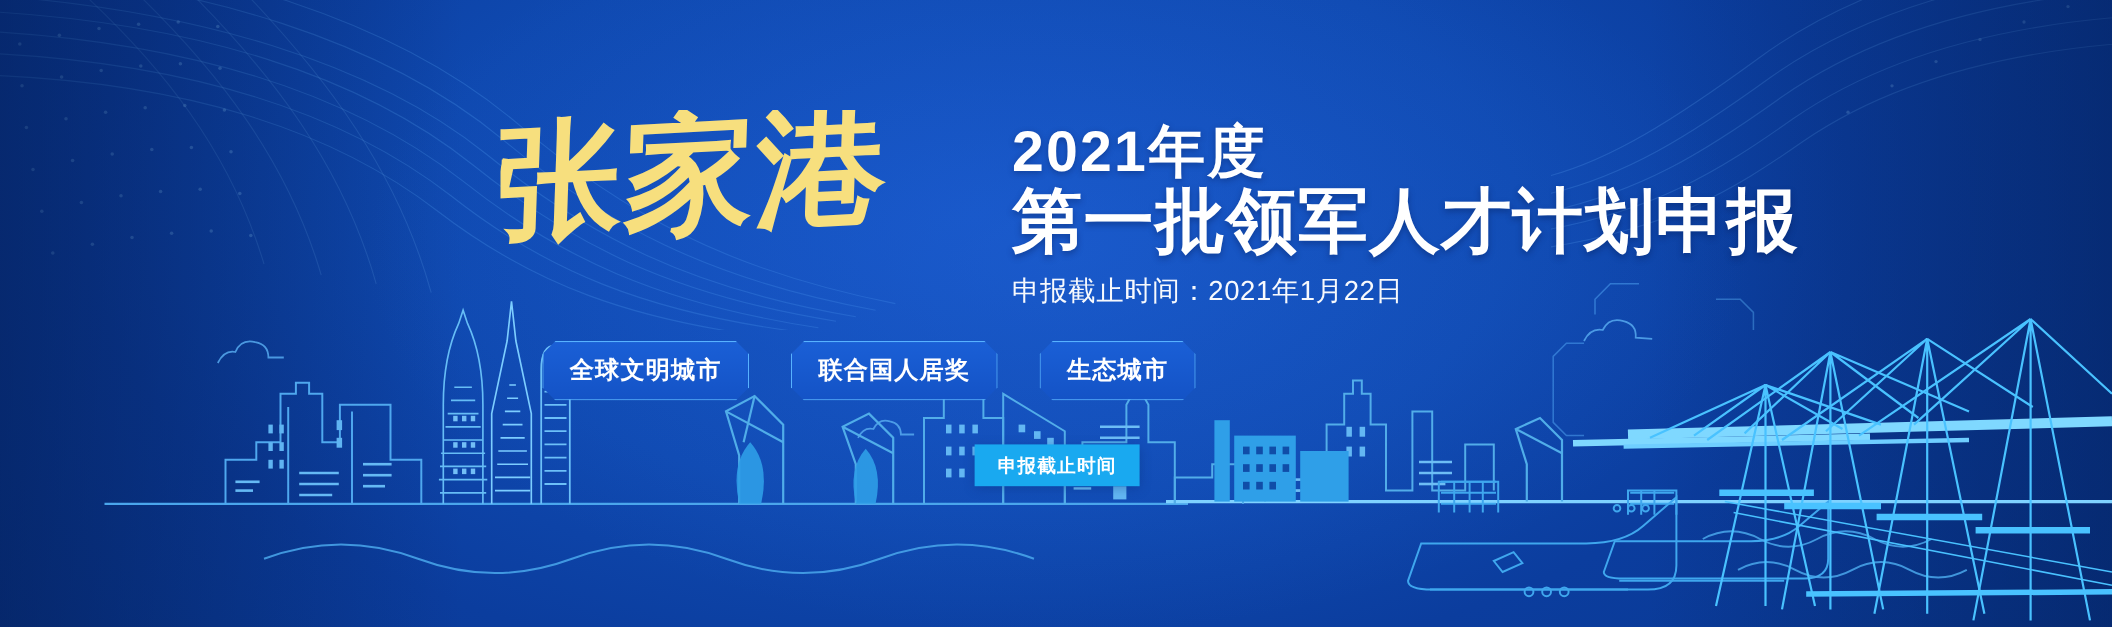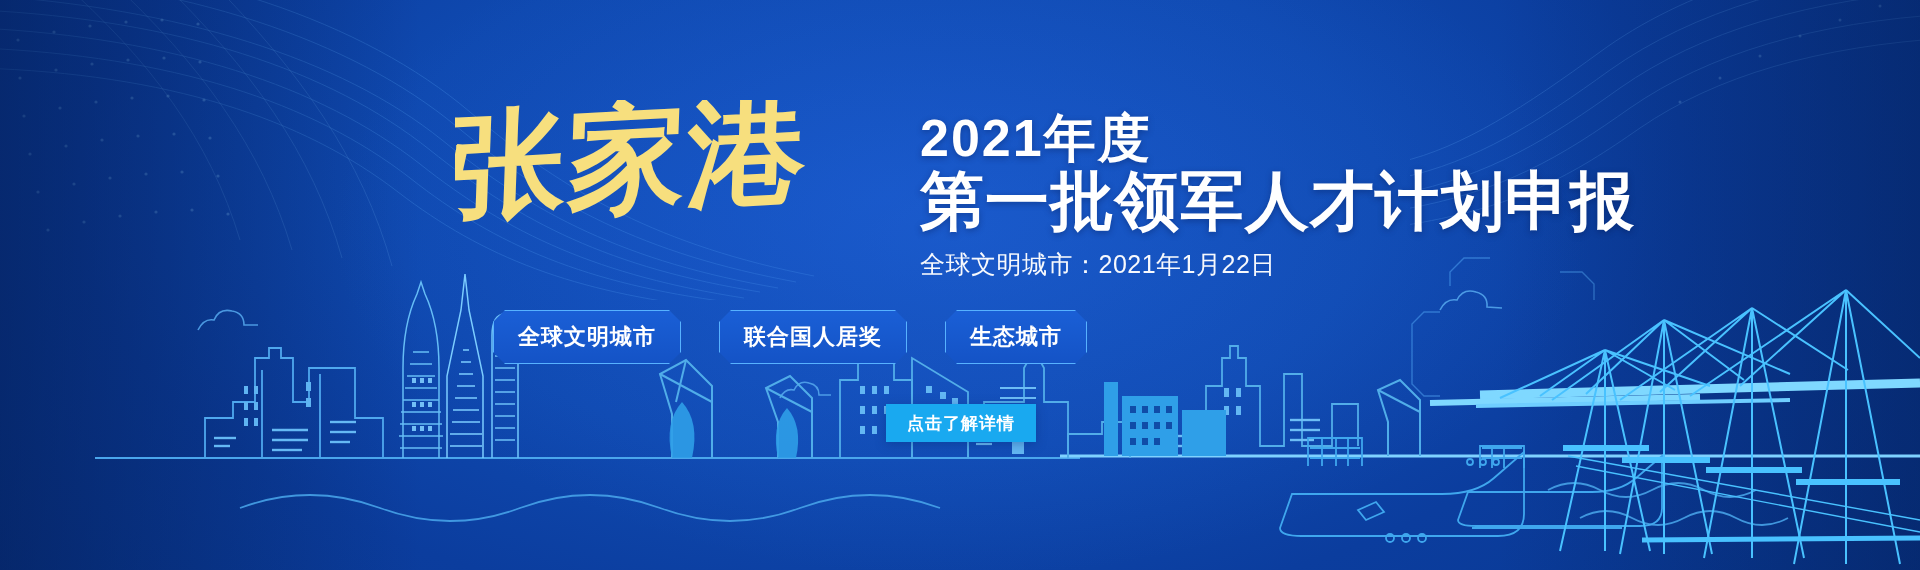--- a/index.html
+++ b/index.html
@@ -410,33 +410,33 @@
 
     <div class="calligraphy">
       <svg viewBox="0 0 460 135" preserveAspectRatio="xMidYMid meet">
         <text class="calli-text" x="0" y="108" transform="skewX(-5) rotate(-3 0 108)">张家港</text>
       </svg>
     </div>
 
     <div class="headline">
       <div class="line1">2021年度</div>
       <div class="line2">第一批领军人才计划申报</div>
-      <div class="deadline">全球文明城市：2021年1月22日</div>
+      <div class="deadline">申报截止时间：2021年1月22日</div>
     </div>
 
     <div class="tags">
       <div class="tag">
         <span class="tag-label">全球文明城市</span>
       </div>
       <div class="tag">
         <span class="tag-label">联合国人居奖</span>
       </div>
       <div class="tag">
         <span class="tag-label">生态城市</span>
       </div>
     </div>
 
     <div class="cta">
-      <span>点击了解详情</span>
+      <span>申报截止时间</span>
     </div>
 
   </div>
 </div>
 
 </body></html>

